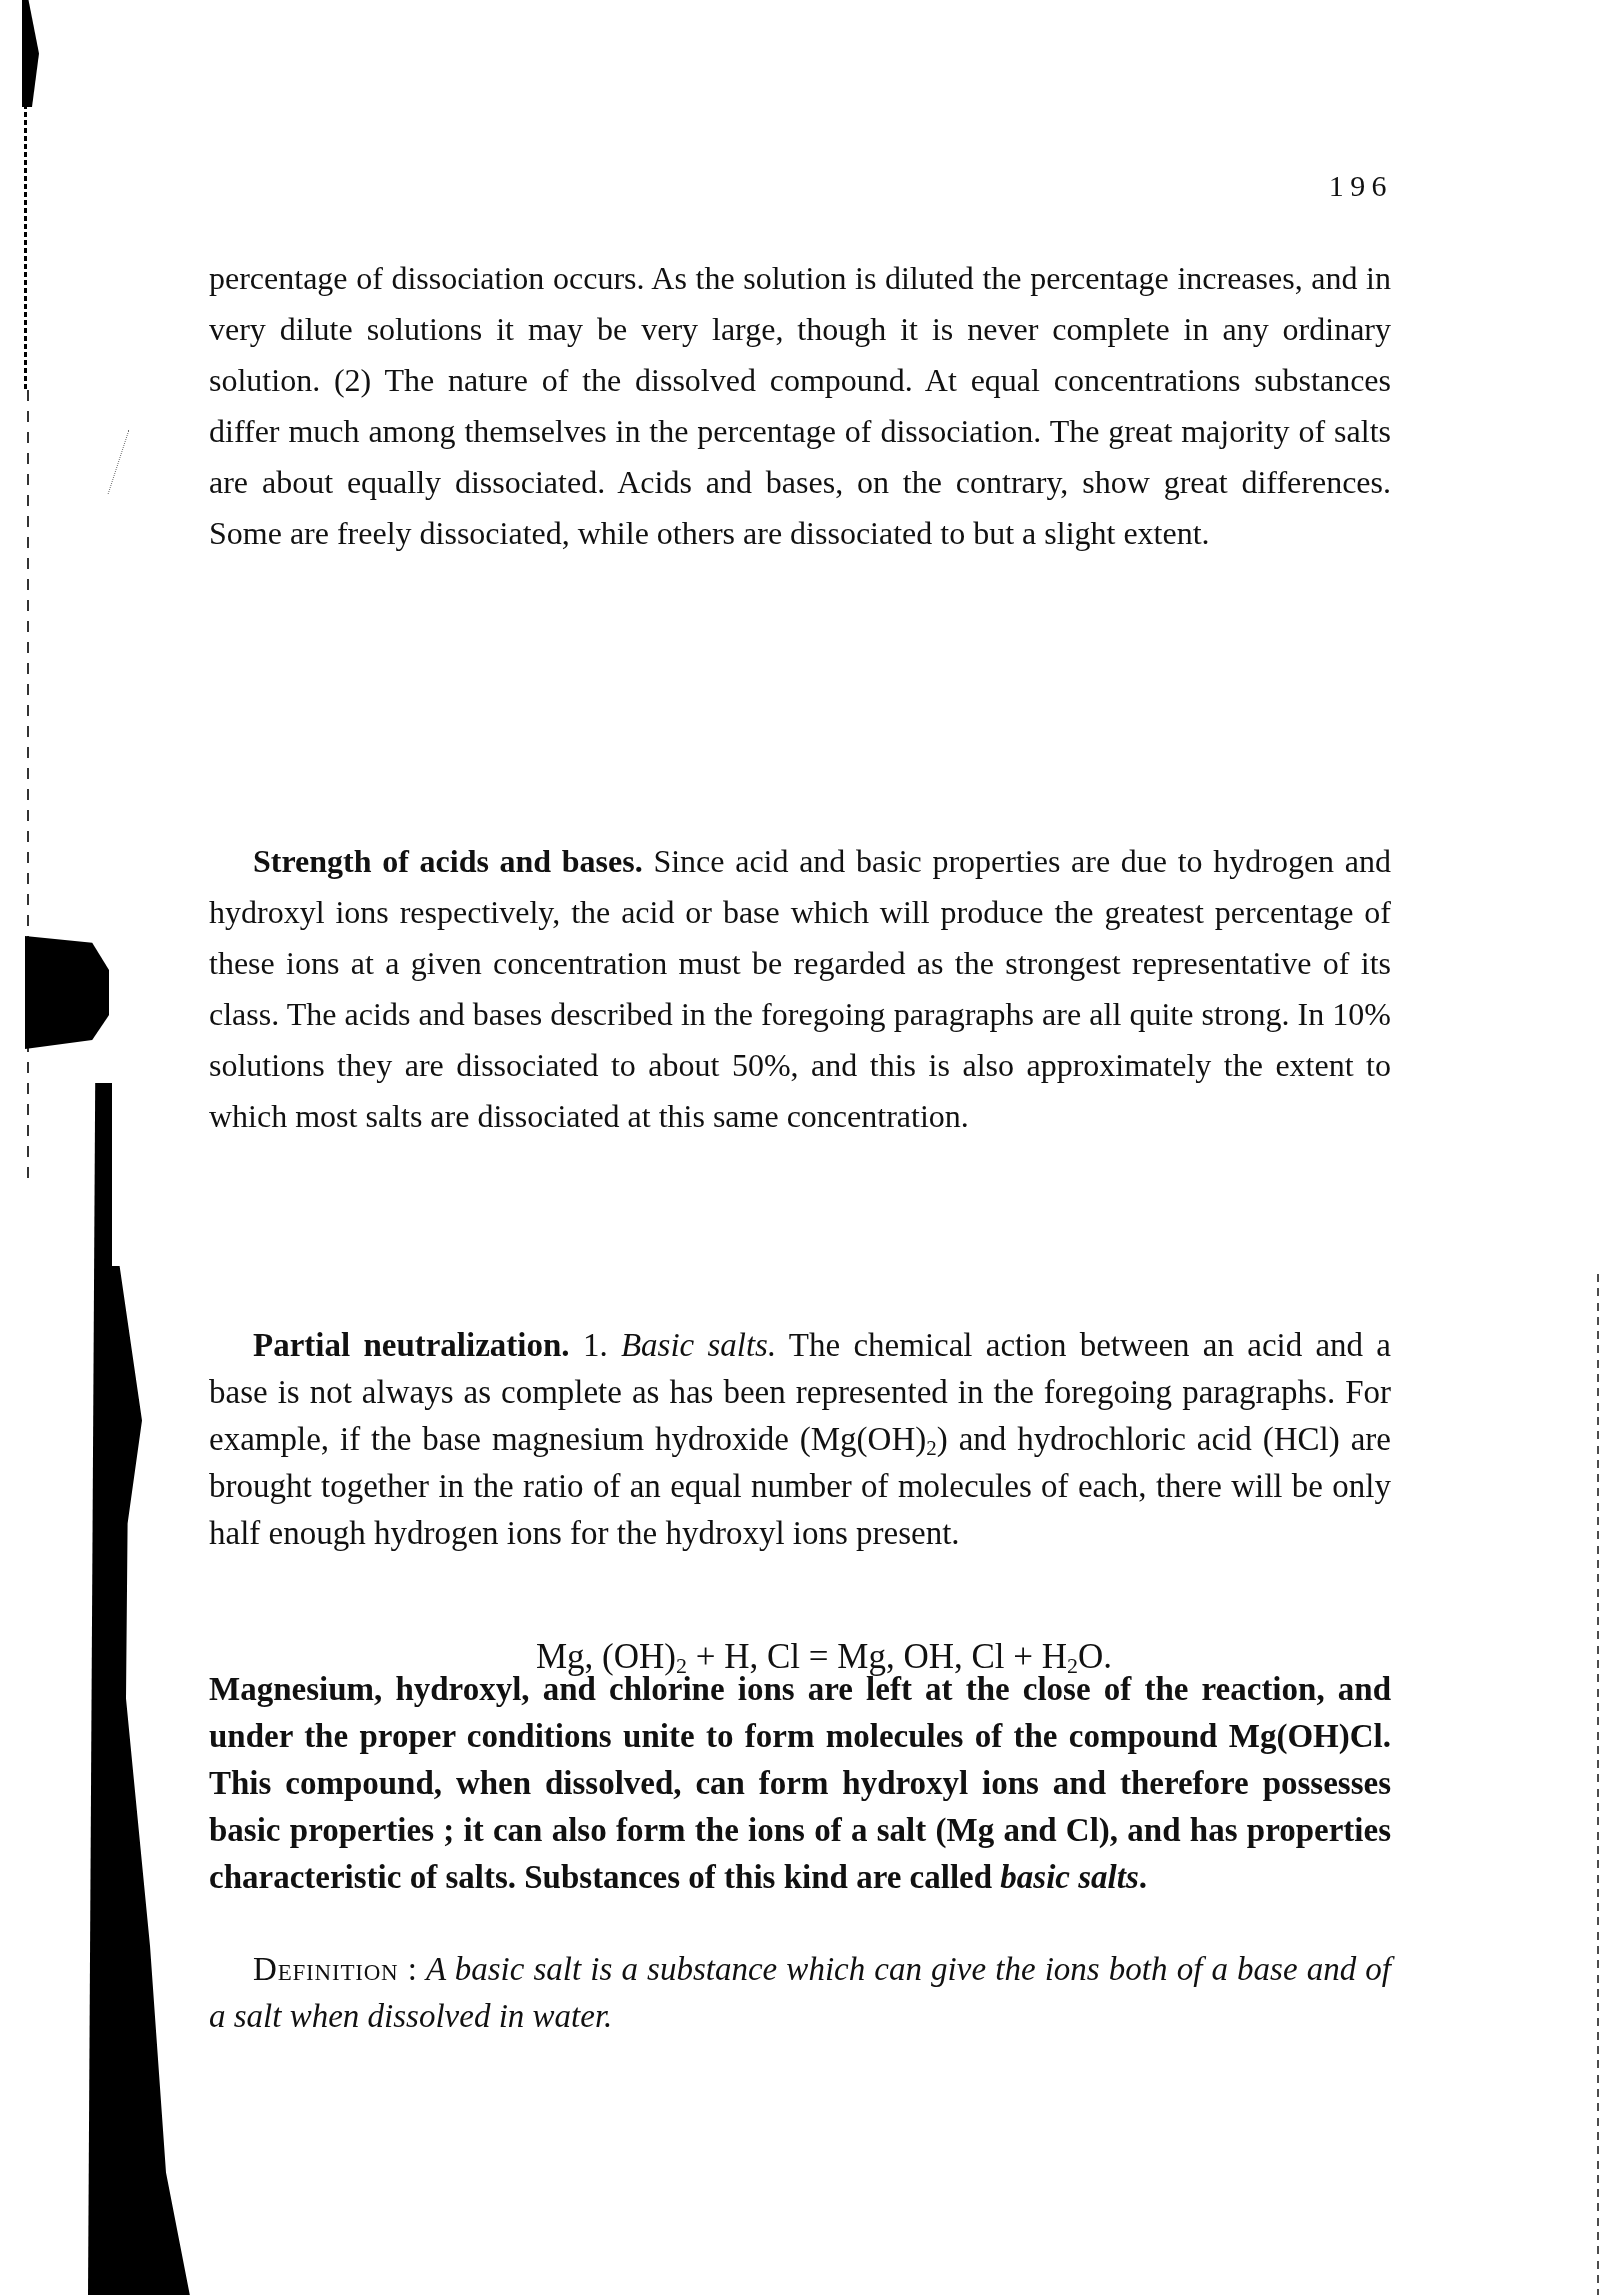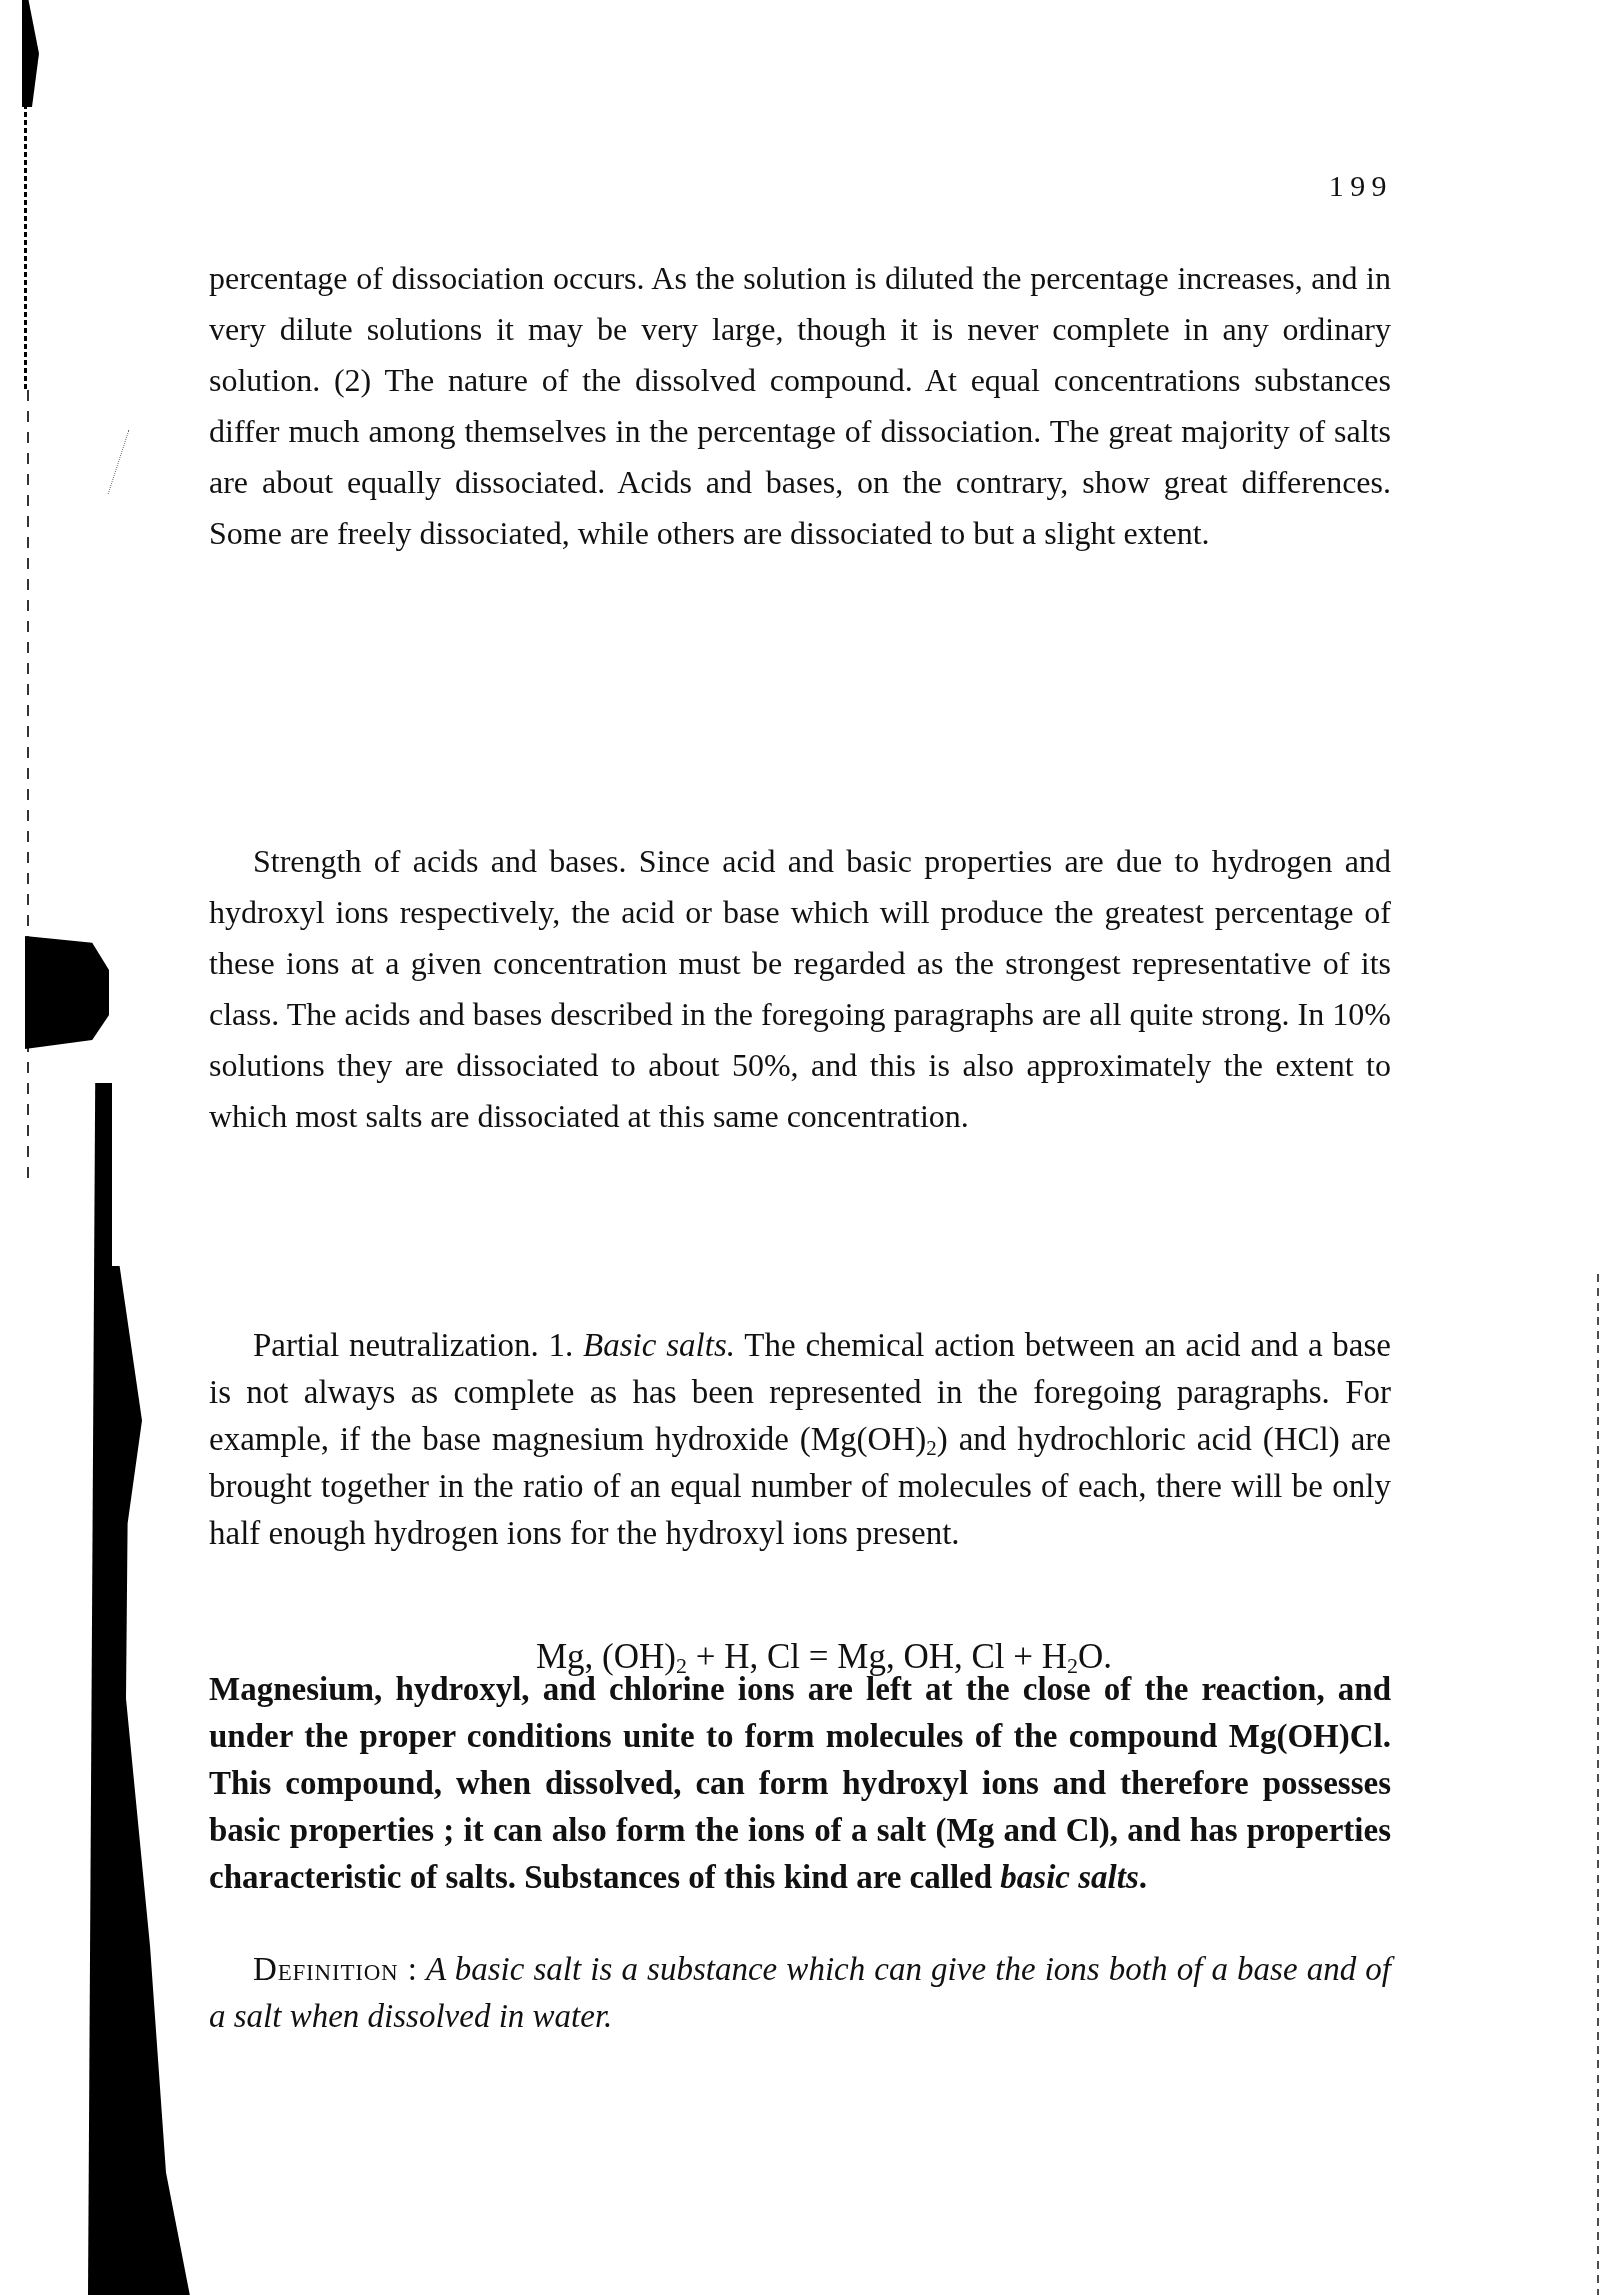--- a/index.html
+++ b/index.html
@@ -110,21 +110,21 @@
       margin: 0;
     }
     .body-para.indent { text-indent: 44px; }
     .small-para {
       font-size: 33px;
       line-height: 47px;
       margin: 0;
     }
     .small-para.indent { text-indent: 44px; }
 
-    .bold-lead { font-weight: normal; }
+    .bold-lead { font-weight: bold; }
     .italic { font-style: italic; }
     .small-caps { font-variant: small-caps; letter-spacing: 0.8px; }
 
     .equation {
       text-align: center;
       text-align-last: center !important;
       font-size: 35px;
       line-height: 49px;
       margin: 0;
       padding-left: 48px;
@@ -145,21 +145,21 @@
 <div class="binding-shadow-upper"></div>
 <div class="binding-line"></div>
 <div class="binding-thin"></div>
 <div class="binding-tab"></div>
 <div class="binding-strip-left"></div>
 <div class="binding-strip-right"></div>
 <div class="right-edge-line"></div>
 <div class="margin-mark"></div>
 
 <div class="running-head">
-  <span class="page-number">199</span>
+  <span class="page-number">196</span>
 </div>
 
 <div class="text-block" id="block-1">
   <p class="body-para">percentage of dissociation occurs. As the solution is diluted the percentage increases, and in very dilute solutions it may be very large, though it is never complete in any ordinary solution. (2) The nature of the dissolved compound. At equal concentrations substances differ much among themselves in the percentage of dissociation. The great majority of salts are about equally dissociated. Acids and bases, on the contrary, show great differences. Some are freely dissociated, while others are dissociated to but a slight extent.</p>
 </div>
 
 <div class="text-block" id="block-2">
   <p class="body-para indent"><span class="bold-lead">Strength of acids and bases.</span><span> Since acid and basic properties are due to hydrogen and hydroxyl ions respectively, the acid or base which will produce the greatest percentage of these ions at a given concentration must be regarded as the strongest representative of its class. The acids and bases described in the foregoing paragraphs are all quite strong. In 10% solutions they are dissociated to about 50%, and this is also approximately the extent to which most salts are dissociated at this same concentration.</span></p>
 </div>
 

